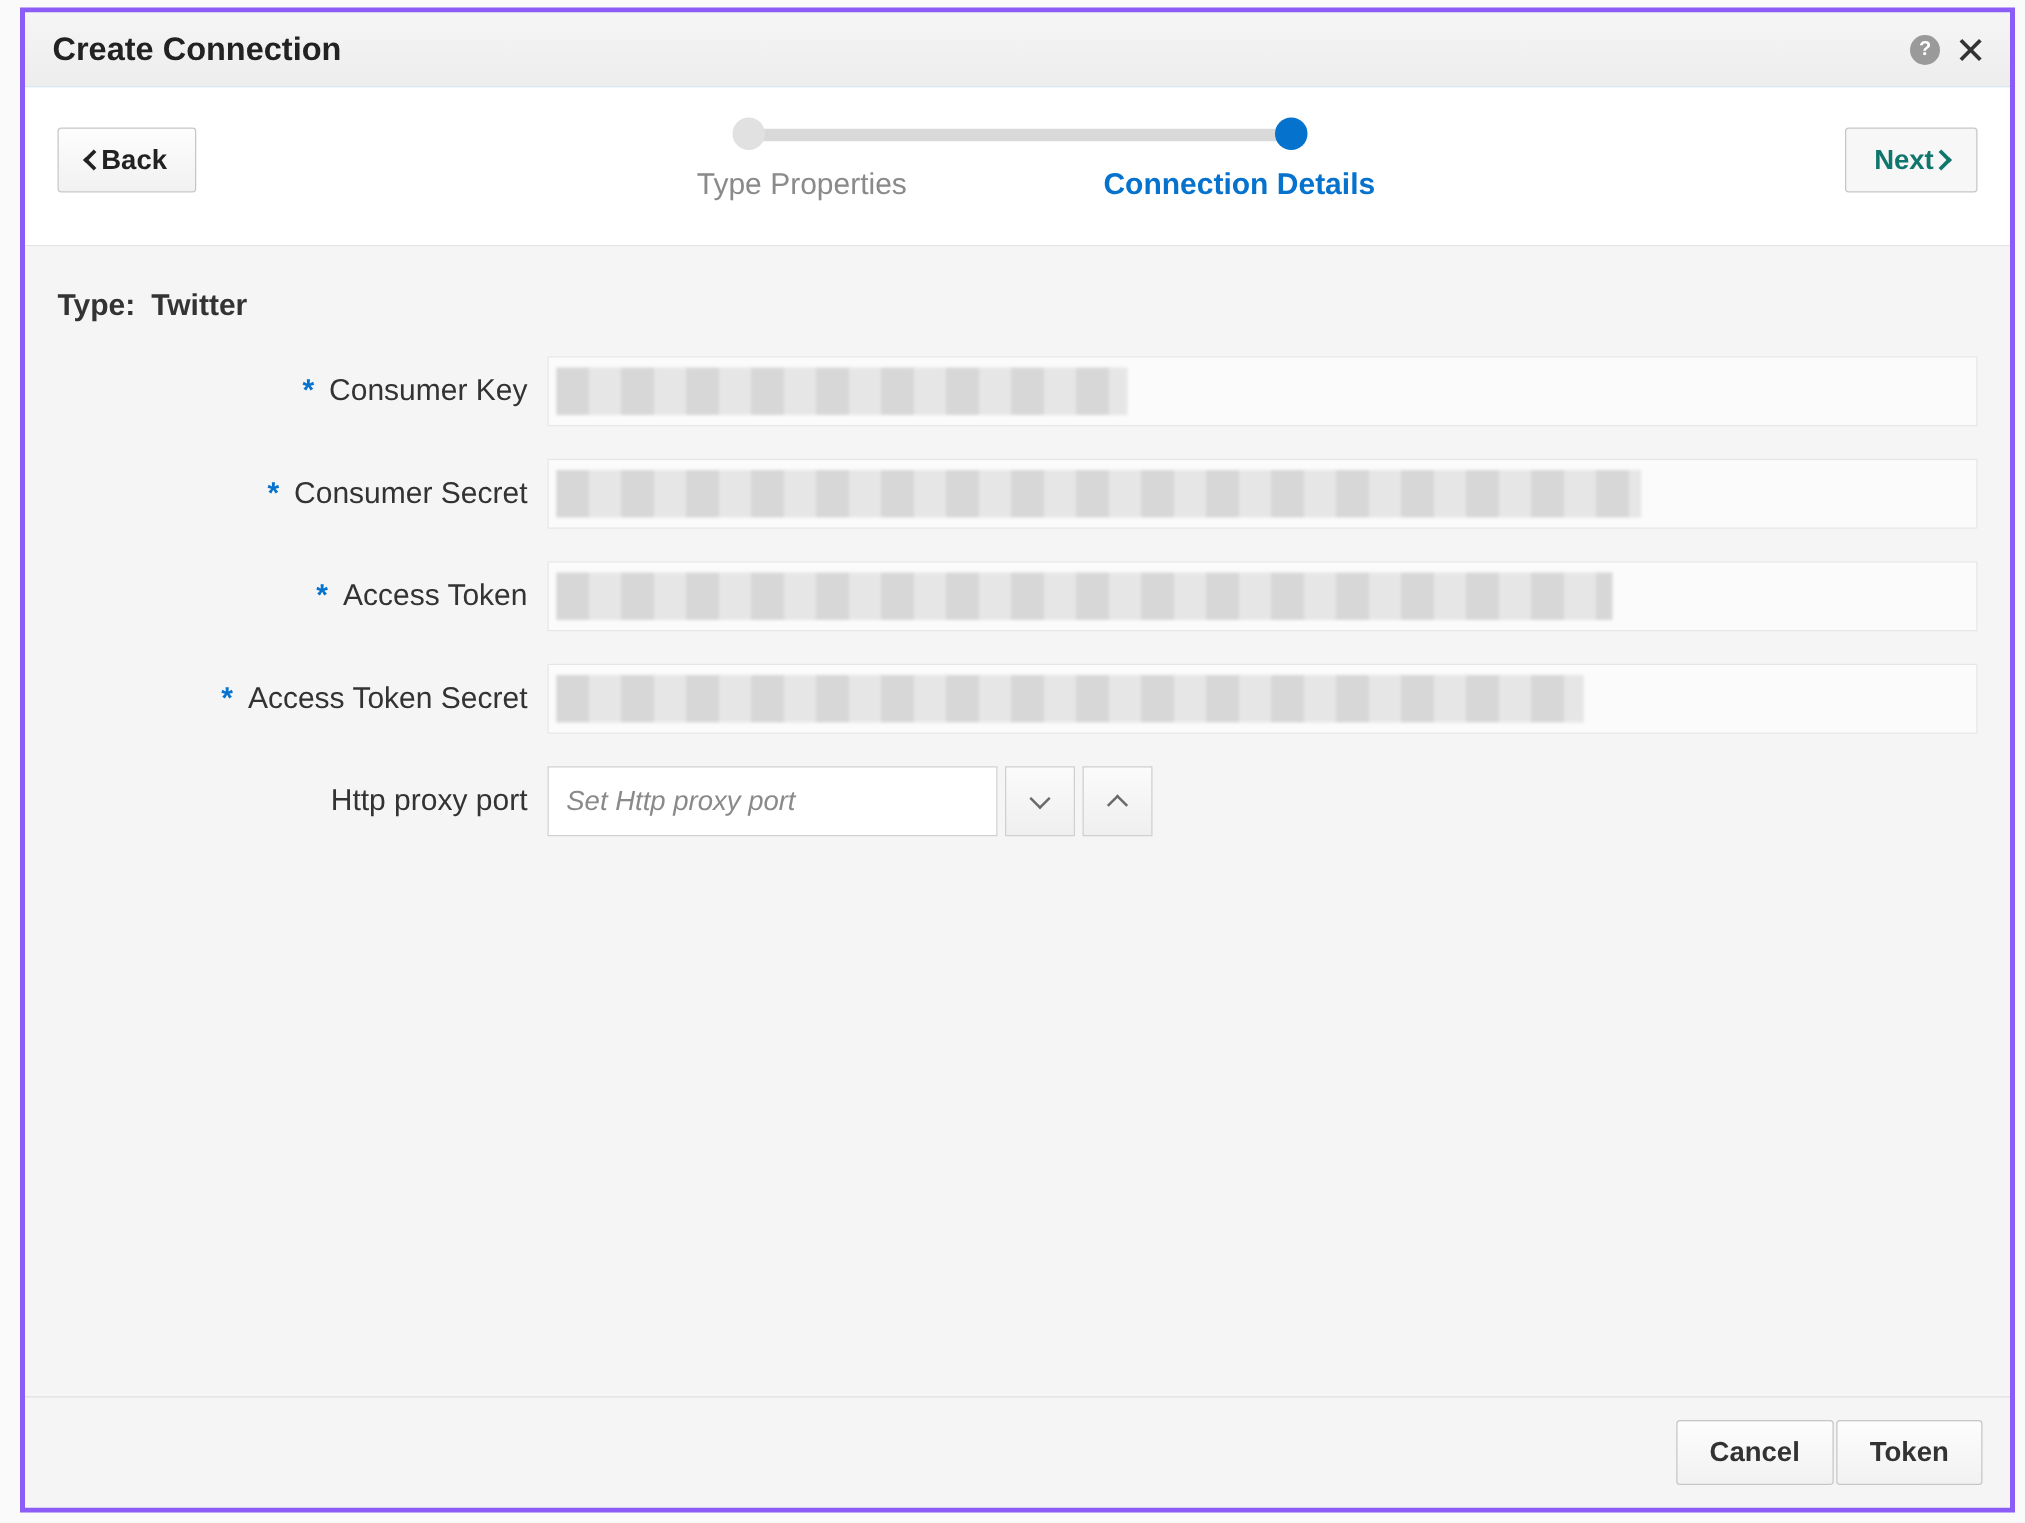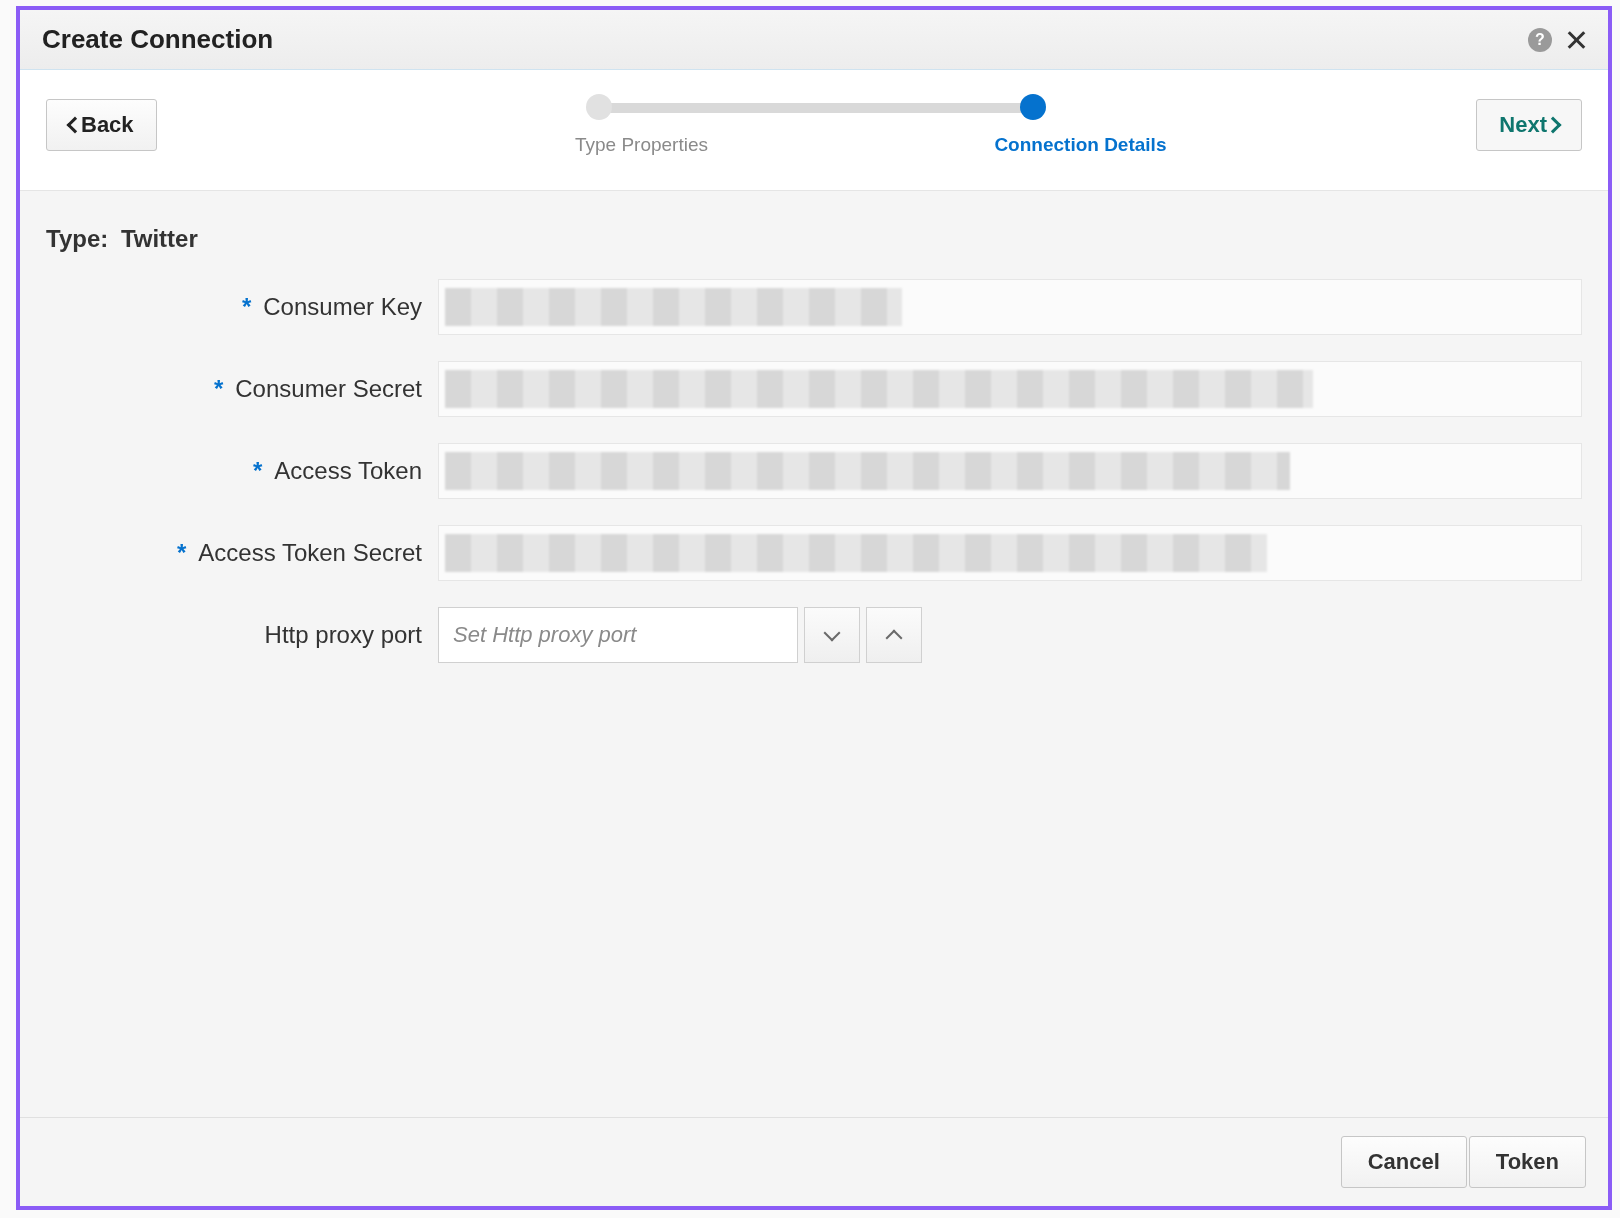--- a/index.html
+++ b/index.html
@@ -125,24 +125,24 @@
   border-radius: 50%;
   background: #e1e1e1;
 }
 .dot.left { left: 0; }
 .dot.right { right: 0; background: #0572ce; }
 .track-labels {
   width: 700px;
   display: flex;
   justify-content: space-between;
   margin-top: 14px;
-  font-size: 19px;
+  font-size: 24px;
 }
 .track-labels .lab1 { color: #8a8a8a; flex:1; text-align:center; }
-.track-labels .lab2 { color: #0572ce; font-weight: 700; flex:1; text-align:right; }
+.track-labels .lab2 { color: #0572ce; font-weight: 700; flex:1; text-align:center; }
 
 .form-area {
   flex: 1;
   padding: 34px 26px 20px 26px;
   overflow: auto;
 }
 .type-row {
   font-size: 24px;
   color: #333;
   margin-bottom: 26px;

